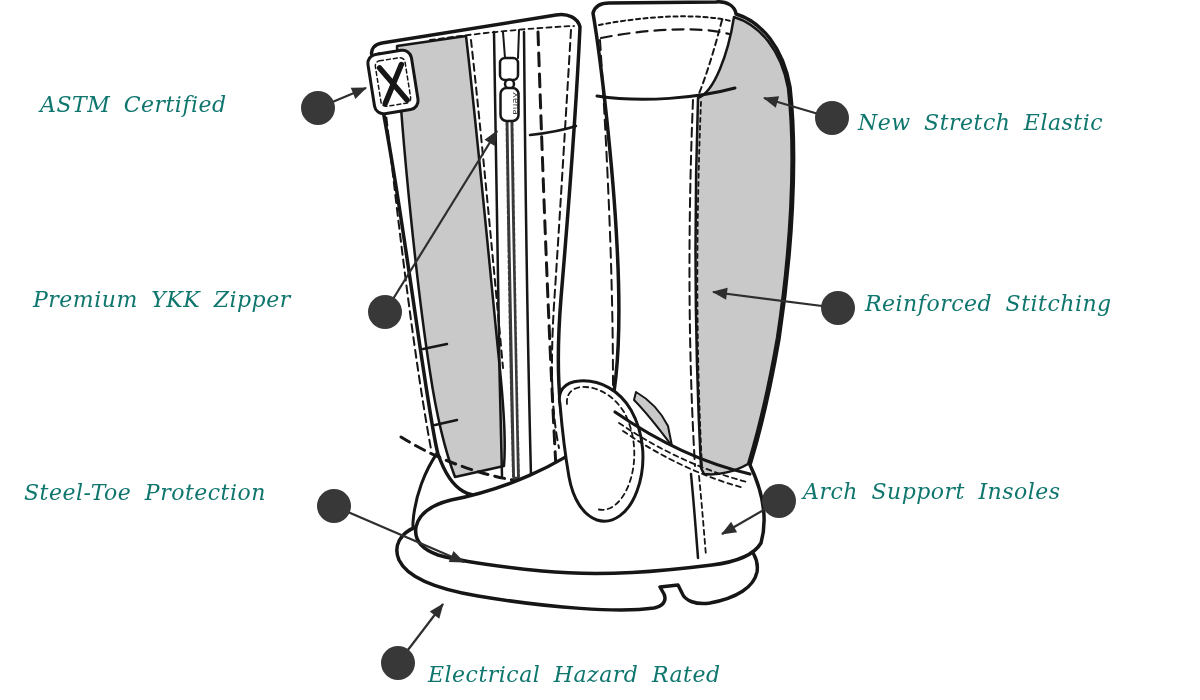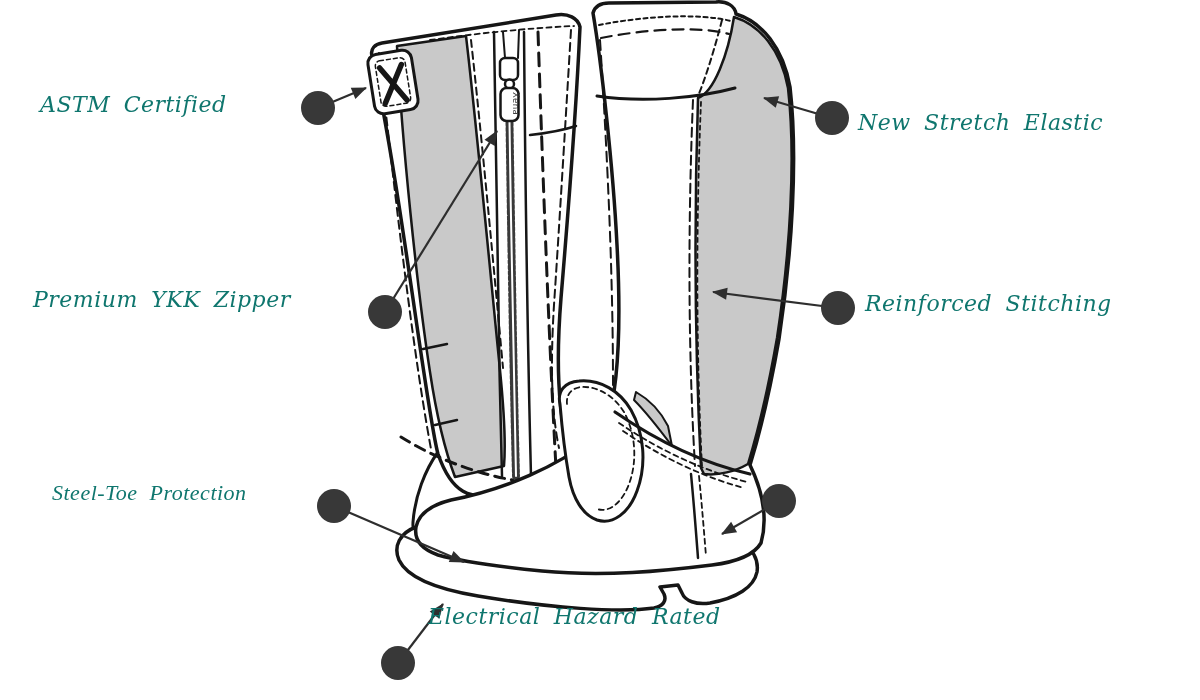--- a/index.html
+++ b/index.html
@@ -9,23 +9,23 @@
   }
   .stage svg{position:absolute;left:0;top:0;}
   .callout{
     position:absolute;font-style:italic;font-size:22px;line-height:1.15;
     color:#0f766e;white-space:nowrap;letter-spacing:0.5px;word-spacing:6px;
   }
   .c-astm{left:40px;top:92px;}
   .c-stretch{left:858px;top:110px;}
   .c-zip{left:33px;top:287px;}
   .c-stitch{left:865px;top:291px;}
-  .c-steel{left:52px;top:480px;font-family:Liberation Serif, serif;}
+  .c-steel{left:24px;top:480px;}
   .c-arch{left:803px;top:479px;}
-  .c-elec{left:428px;top:604px;}
+  .c-elec{left:428px;top:662px;}
   .zipper-pull-text{font-family:"DejaVu Sans", sans-serif;font-size:8.5px;fill:#333;font-style:normal;letter-spacing:0.5px;}
 </style>
 </head>
 <body>
 
 <div class="stage">
 
   <svg width="1200" height="700" viewBox="0 0 1200 700">
     <defs>
       <marker id="ah" markerUnits="userSpaceOnUse" markerWidth="18" markerHeight="14" refX="15" refY="7" orient="auto">
@@ -117,15 +117,16 @@
       <circle cx="779" cy="501" r="17"></circle>
       <circle cx="398" cy="663" r="17"></circle>
     </g>
   </svg>
 
   <div class="callout c-astm">ASTM Certified</div>
   <div class="callout c-stretch">New Stretch Elastic</div>
   <div class="callout c-zip">Premium YKK Zipper</div>
   <div class="callout c-stitch">Reinforced Stitching</div>
   <div class="callout c-steel">Steel-Toe Protection</div>
+  <div class="callout c-arch">Arch Support Insoles</div>
   <div class="callout c-elec">Electrical Hazard Rated</div>
 
 </div>
 
 </body></html>

